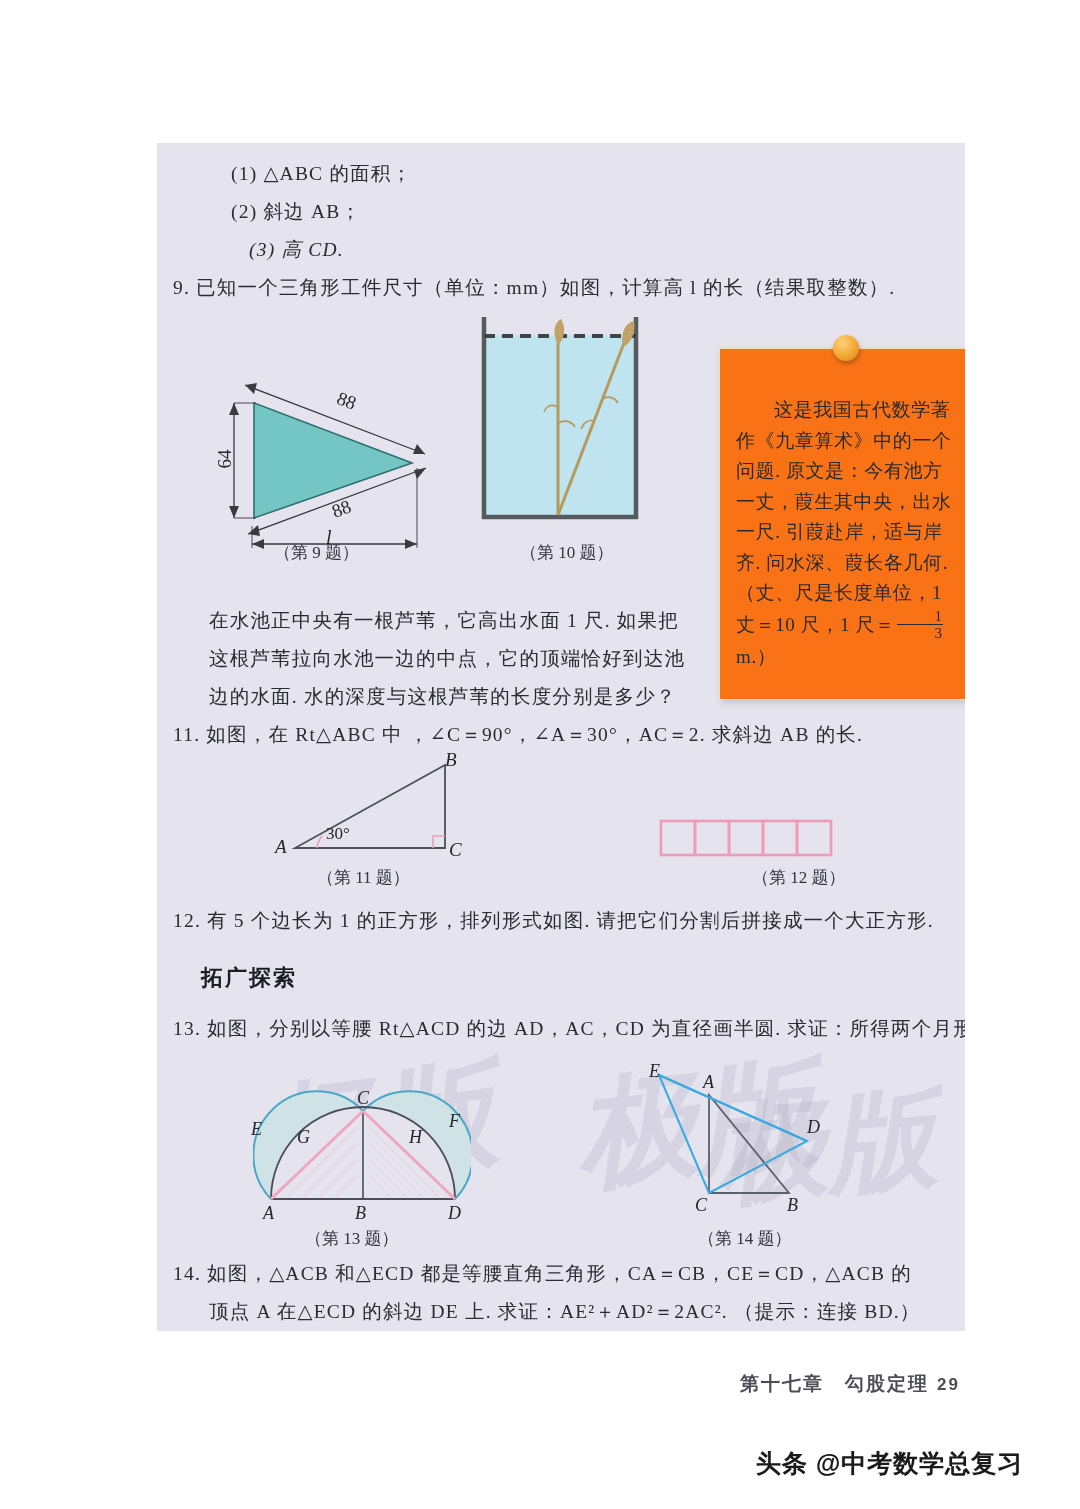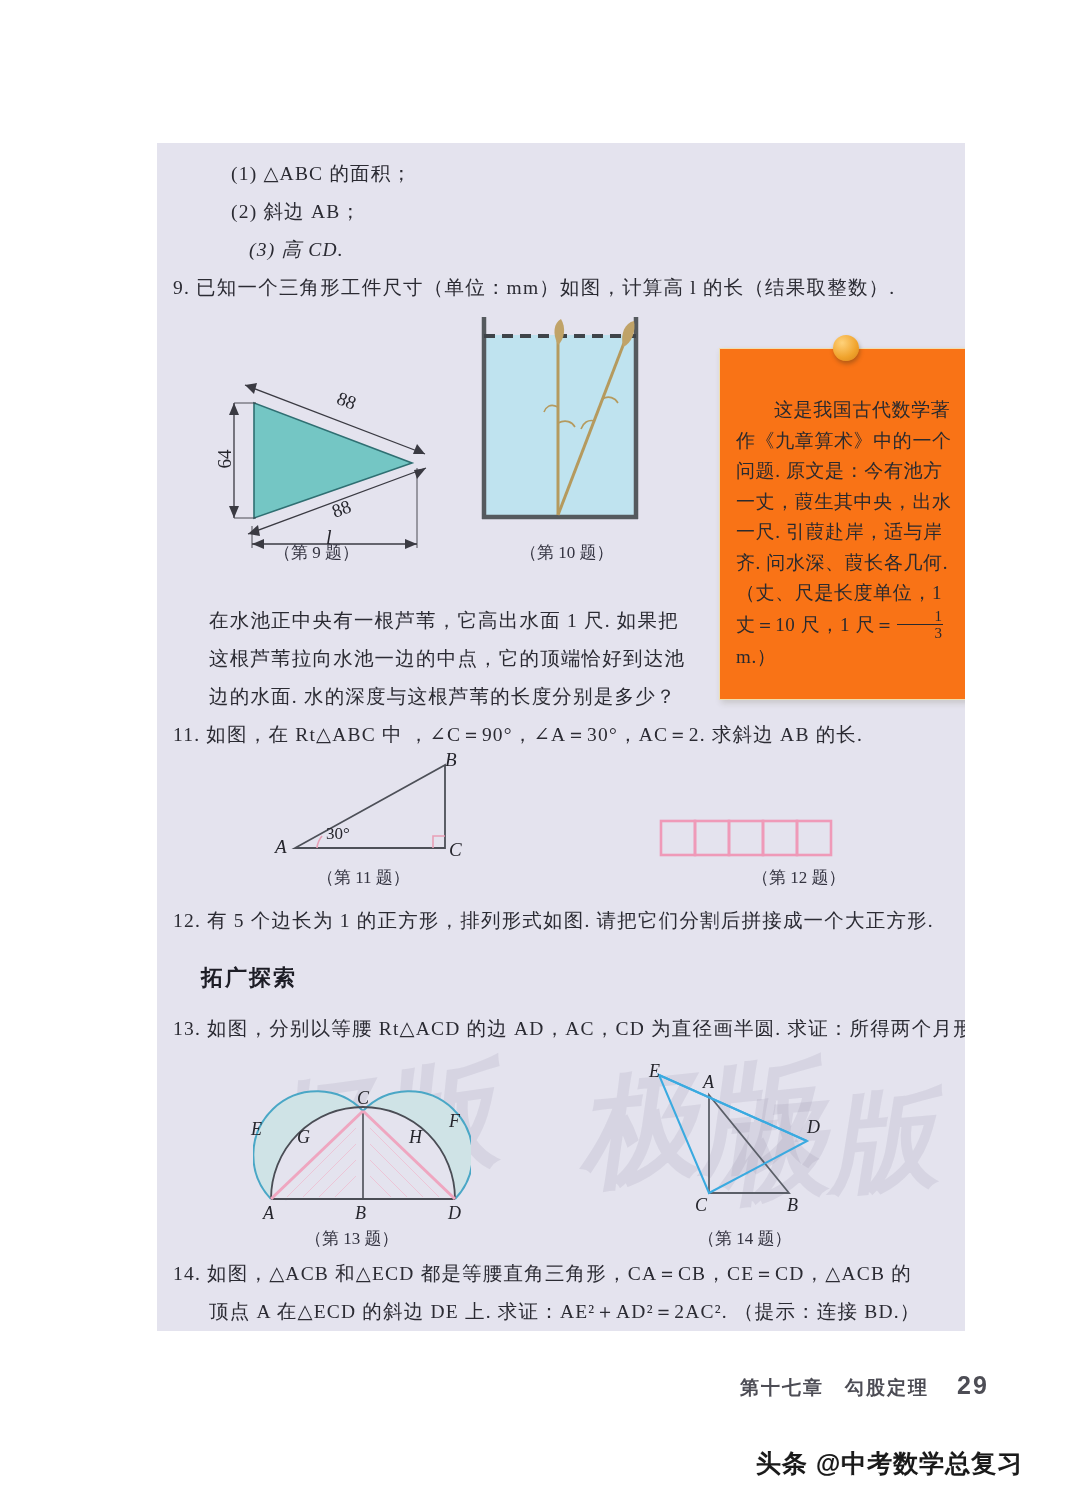--- a/index.html
+++ b/index.html
@@ -131,21 +131,21 @@
     position: absolute;
     left: 740px;
     top: 1371px;
     font-family: "Liberation Sans", "DejaVu Sans", sans-serif;
     font-size: 19px;
     font-weight: bold;
     color: #4d4d55;
     letter-spacing: 2px;
     white-space: nowrap;
   }
-  .footer .pg { margin-left: 28px; font-size: 25px; }
+  .footer .pg { margin-left: 8px; font-size: 17px; }
 
   .brand {
     position: absolute;
     left: 756px;
     top: 1447px;
     font-family: "Liberation Sans", "DejaVu Sans", sans-serif;
     font-size: 25px;
     font-weight: bold;
     color: #1a1a1a;
     letter-spacing: 1px;

